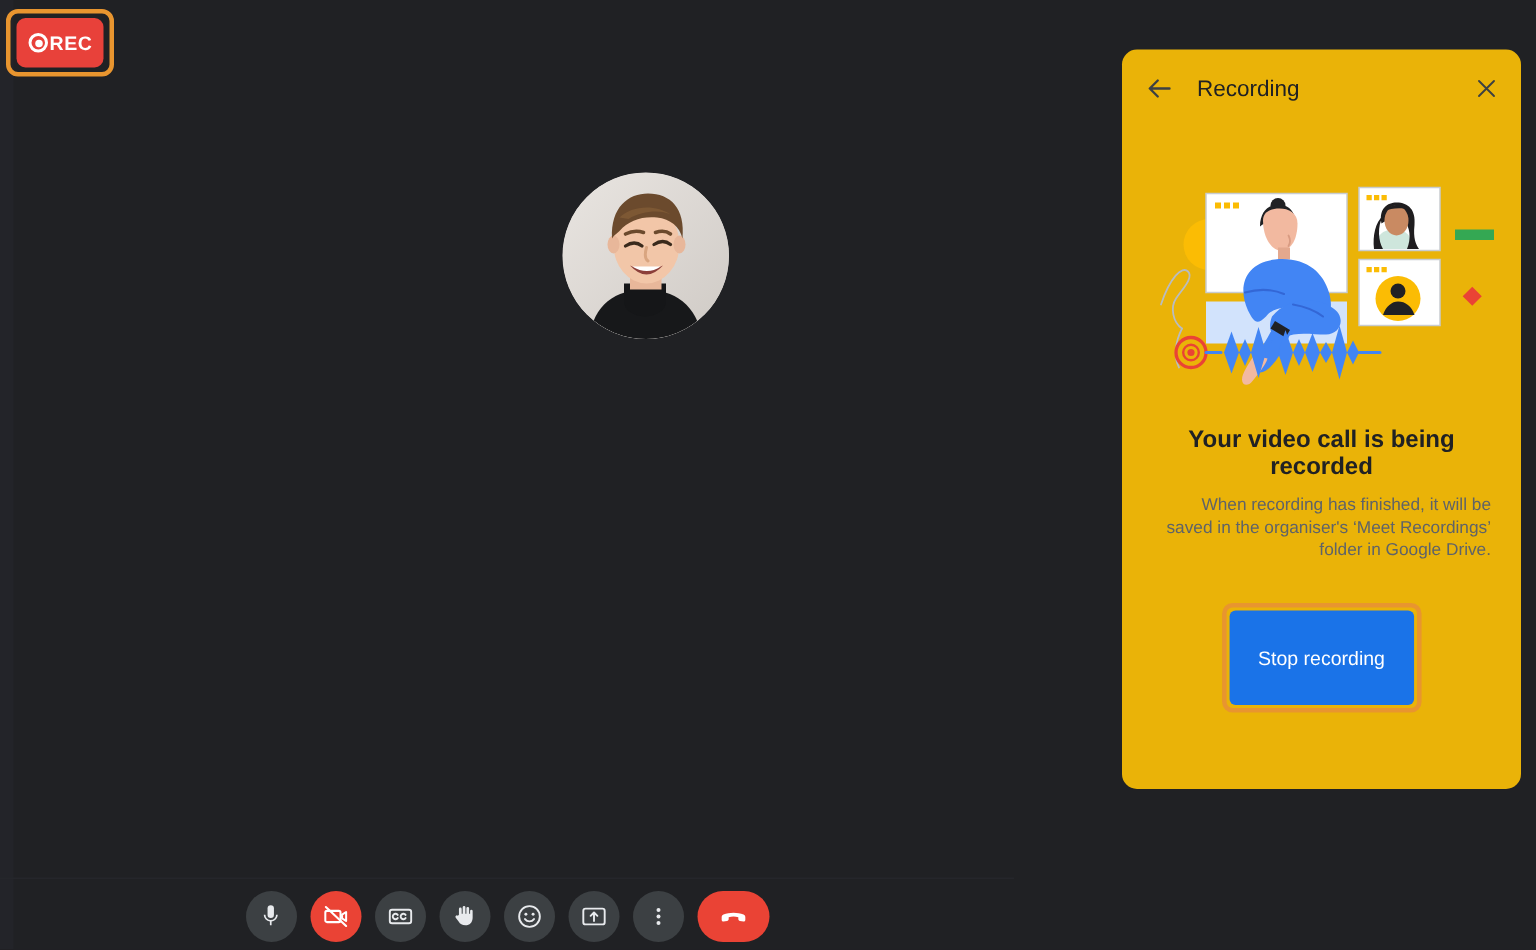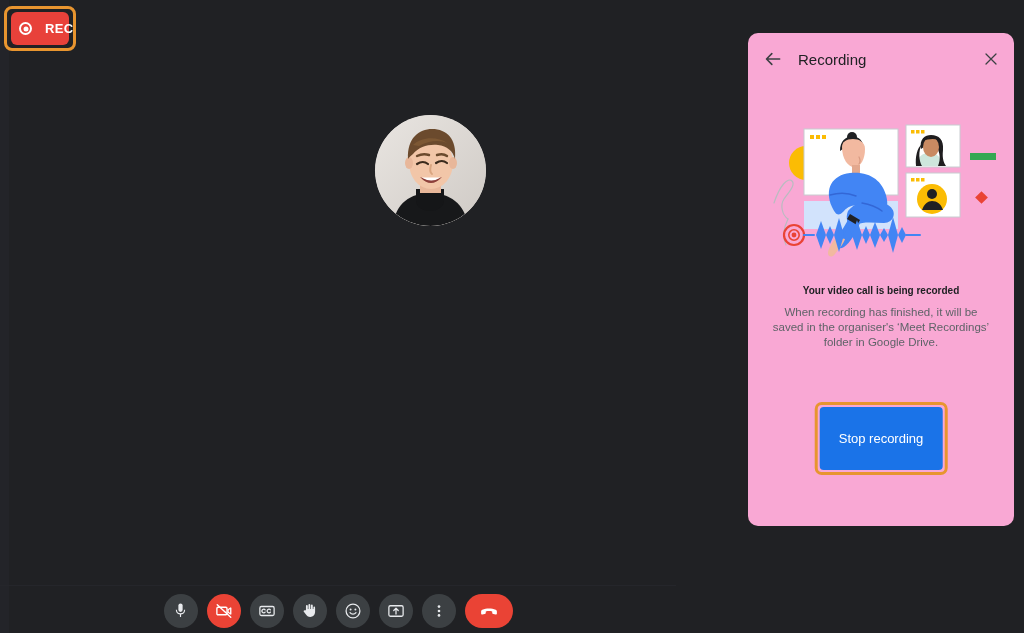--- a/index.html
+++ b/index.html
@@ -37,21 +37,21 @@
     width: 72px; height: 45px;
     border: 3px solid #e8952f;
     border-radius: 8px;
     background: transparent;
   }
   .rec-pill {
     position: absolute; left: 11px; top: 12px;
     width: 58px; height: 33px;
     background: #e8413a;
     border-radius: 6px;
-    display: flex; align-items: center; gap: 13px;
+    display: flex; align-items: center; gap: 1px;
     padding-left: 8px;
   }
   .rec-dot {
     width: 13px; height: 13px; border-radius: 50%;
     border: 2.5px solid #ffffff;
     position: relative; flex: none;
   }
   .rec-dot::after {
     content: ""; position: absolute;
     left: 50%; top: 50%; transform: translate(-50%,-50%);
@@ -89,21 +89,21 @@
     background: #ea4335;
     display: flex; align-items: center; justify-content: center;
     flex: none; border: none; padding: 0;
   }
   .tb-btn svg, .tb-end svg { display: block; }
 
   
   .panel {
     position: absolute; left: 748px; top: 33px;
     width: 266px; height: 493px;
-    background: #f9a8d4;
+    background: #eab308;
     border-radius: 10px;
     overflow: hidden;
   }
   .panel-header {
     position: relative;
     height: 52px;
     display: flex; align-items: center;
     padding: 0 14px;
   }
   .panel-back {
@@ -126,25 +126,25 @@
   .illus-wrap {
     margin: 26px auto 0;
     width: 230px; height: 160px;
     position: relative;
   }
   .illus-wrap svg { display: block; }
 
   .panel-heading {
     margin: 14px 14px 0;
     text-align: center;
-    font-size: 10px; color: #202124; font-weight: bold;
+    font-size: 16px; color: #202124; font-weight: bold;
   }
   .panel-body-text {
     margin: 9px 20px 0;
-    text-align: center;
+    text-align: right;
     font-size: 11.5px; line-height: 15px;
     color: #5f6368;
   }
 
   .cta-wrap {
     position: absolute; left: 50%; top: 369px;
     transform: translateX(-50%);
   }
   .cta-highlight {
     border: 3px solid #e8952f;

